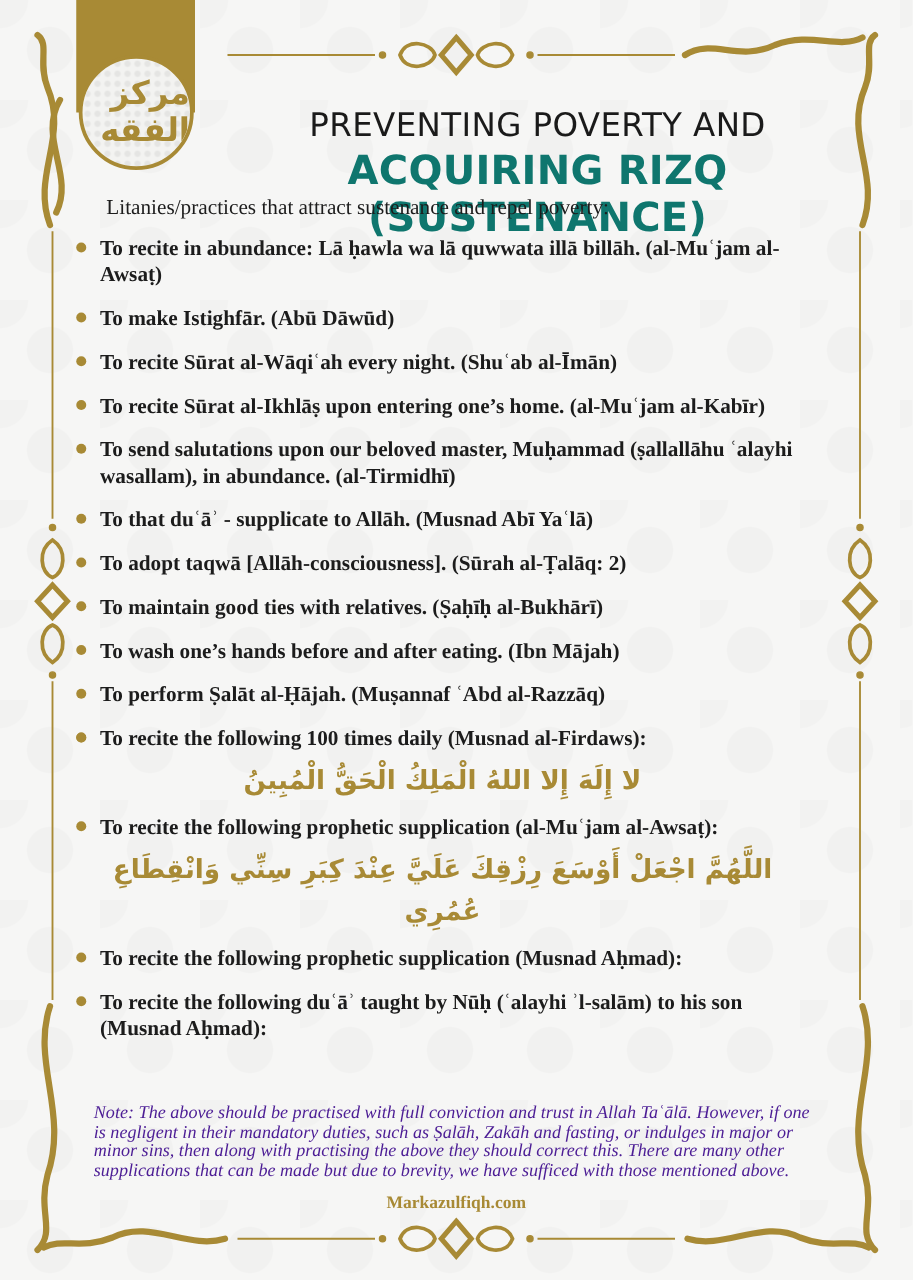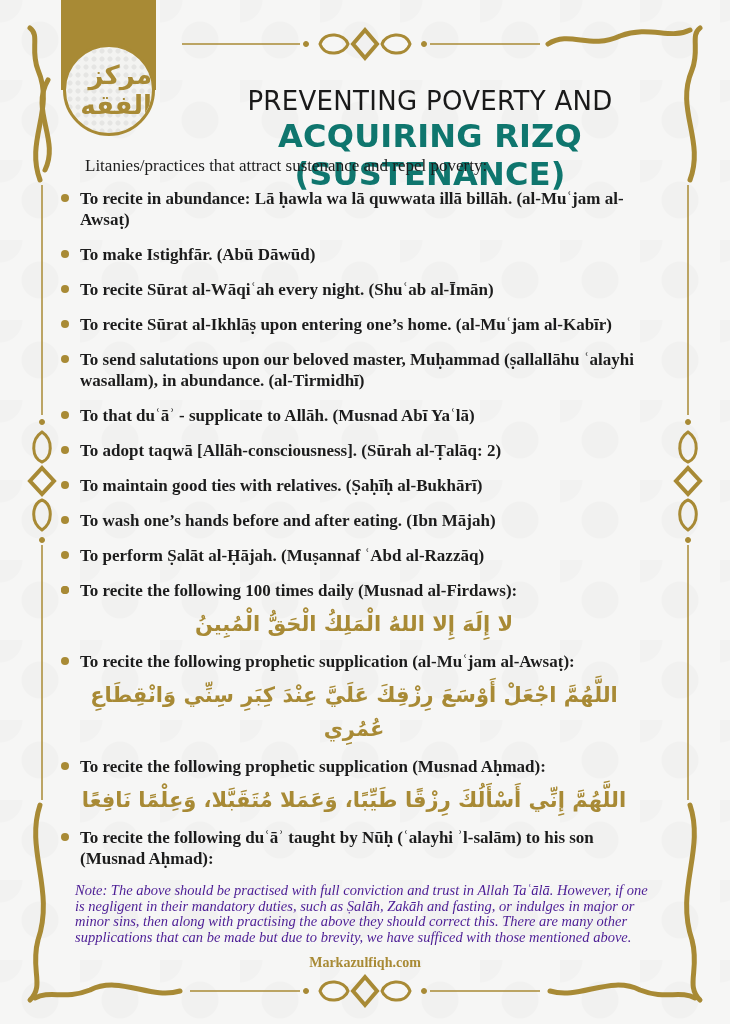--- a/index.html
+++ b/index.html
@@ -158,18 +158,18 @@
     <li><span class="bullet"></span><span>To recite Sūrat al-Ikhlāṣ upon entering one’s home. (al-Muʿjam al-Kabīr)</span></li>
     <li><span class="bullet"></span><span>To send salutations upon our beloved master, Muḥammad (ṣallallāhu ʿalayhi wasallam), in abundance. (al-Tirmidhī)</span></li>
     <li><span class="bullet"></span><span>To that duʿāʾ - supplicate to Allāh. (Musnad Abī Yaʿlā)</span></li>
     <li><span class="bullet"></span><span>To adopt taqwā [Allāh-consciousness]. (Sūrah al-Ṭalāq: 2)</span></li>
     <li><span class="bullet"></span><span>To maintain good ties with relatives. (Ṣaḥīḥ al-Bukhārī)</span></li>
     <li><span class="bullet"></span><span>To wash one’s hands before and after eating. (Ibn Mājah)</span></li>
     <li><span class="bullet"></span><span>To perform Ṣalāt al-Ḥājah. (Muṣannaf ʿAbd al-Razzāq)</span></li>
     <li><span class="bullet"></span></li>
     <li><span class="bullet"></span><span>To recite the following 100 times daily (Musnad al-Firdaws):</span><div class="arabic">لا إِلَهَ إِلا اللهُ الْمَلِكُ الْحَقُّ الْمُبِينُ</div></li>
     <li><span class="bullet"></span><span>To recite the following prophetic supplication (al-Muʿjam al-Awsaṭ):</span><div class="arabic">اللَّهُمَّ اجْعَلْ أَوْسَعَ رِزْقِكَ عَلَيَّ عِنْدَ كِبَرِ سِنِّي وَانْقِطَاعِ عُمُرِي</div></li>
-    <li><span class="bullet"></span><span>To recite the following prophetic supplication (Musnad Aḥmad):</span><div class="arabic">اللَّهُمَّ إِنِّي أَسْأَلُكَ رِزْقًا طَيِّبًا، وَعَمَلا مُتَقَبَّلا، وَعِلْمًا نَافِعًا</div></li>
+    <li><span class="bullet"></span><span>To recite the following prophetic supplication (Musnad Aḥmad):</span></li>
     <li><span class="bullet"></span><span>To recite the following duʿāʾ taught by Nūḥ (ʿalayhi ʾl-salām) to his son (Musnad Aḥmad):</span></li>
   </ul>
 
 <div class="note">Note: The above should be practised with full conviction and trust in Allah Taʿālā. However, if one is negligent in their mandatory duties, such as Ṣalāh, Zakāh and fasting, or indulges in major or minor sins, then along with practising the above they should correct this. There are many other supplications that can be made but due to brevity, we have sufficed with those mentioned above.</div>
 <div class="website">Markazulfiqh.com</div>
 
 </body></html>

